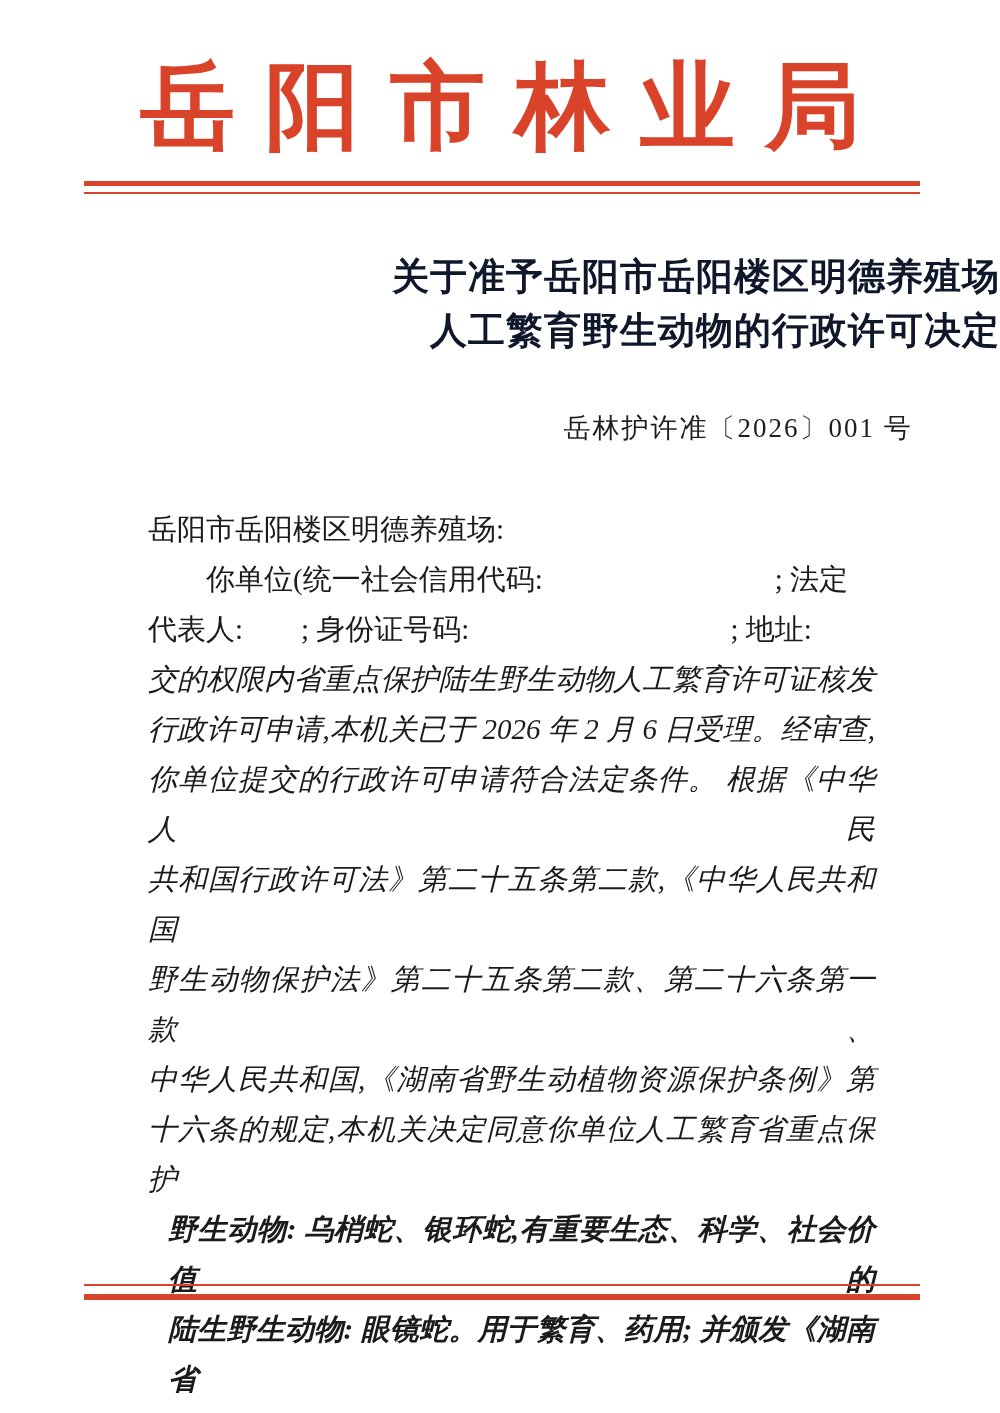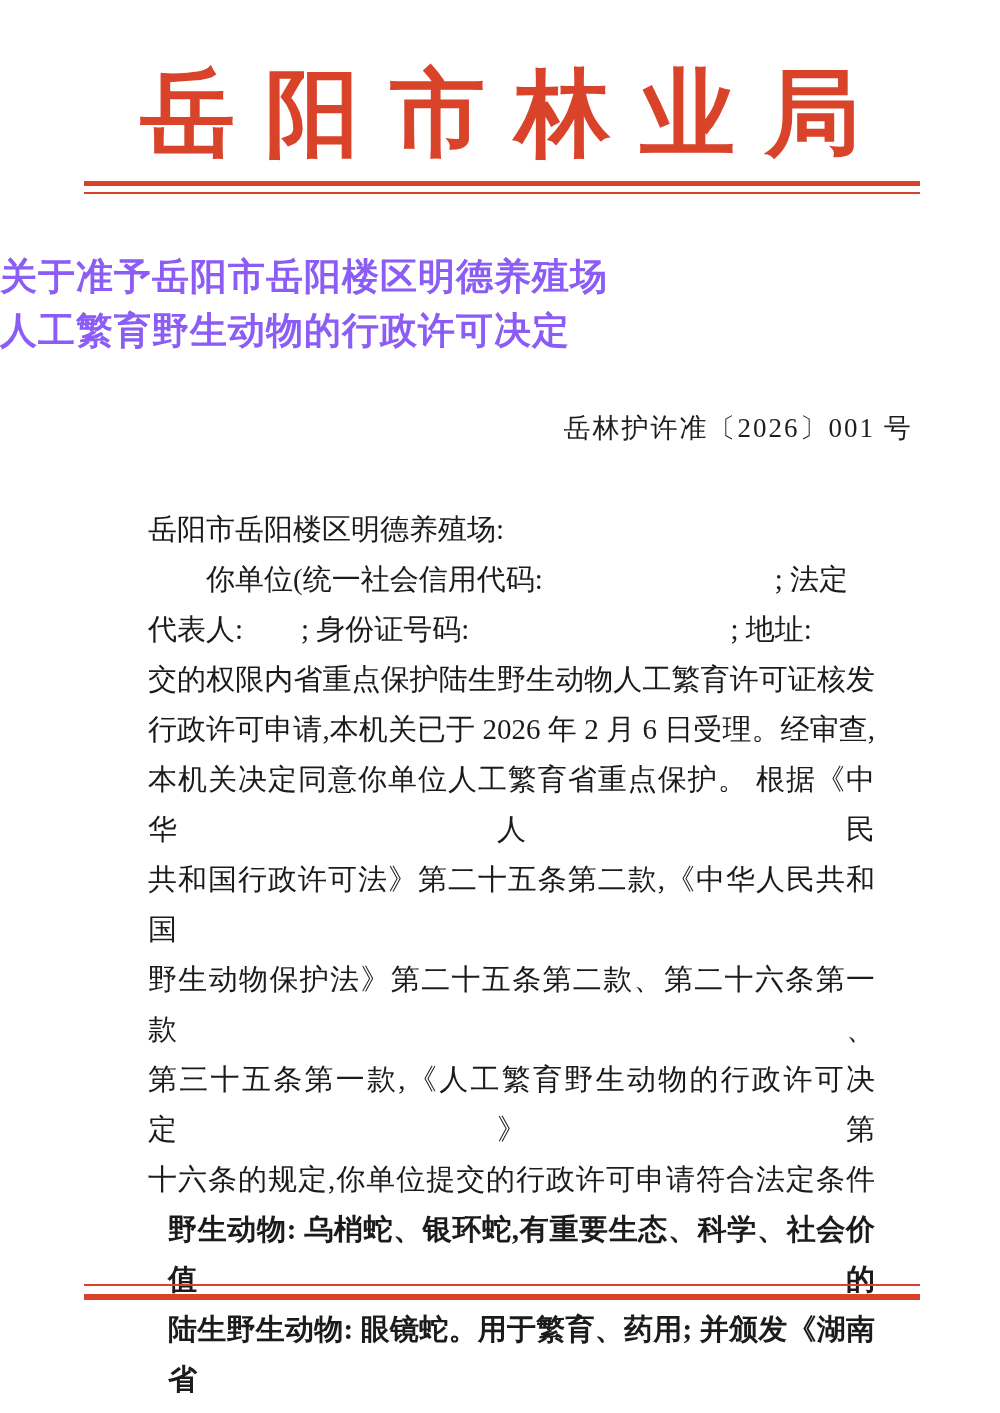--- a/index.html
+++ b/index.html
@@ -21,34 +21,35 @@
   .agency{
     padding-top:62px;
     text-align:center;
     color:var(--red);
     font-size:95px;
     font-weight:700;
     line-height:1.1;
     letter-spacing:30px;
     text-indent:30px; 
     white-space:nowrap;
+    font-family:Liberation Mono, monospace;
   }
   .rules-top{margin:14px 80px 0 84px;}
   .rule{background:var(--red);border:none;}
   .rules-top .rule-thick{height:5px;}
   .rules-top .rule-thin{height:2px;margin-top:6px;}
   
   .title-block{
     margin-top:56px;
-    text-align:left;
+    text-align:right;
     font-size:37px;
     font-weight:700;
     line-height:54px;
     letter-spacing:1px;
-    color:#8b5cf6;
+    color:#0f172a;
   }
   
   .doc-number{
     margin-top:50px;
     margin-left:476px;
     font-size:27px;
     letter-spacing:2px;
     line-height:40px;
     white-space:nowrap;
     text-align:center;
@@ -57,20 +58,21 @@
   .body-block{
     margin:56px 125px 0 148px;
     font-size:29px;
     line-height:50px;
     color:#1b1b1b;
   }
   .line{white-space:pre-wrap;}
   .line.justify{
     text-align:justify;
     text-align-last:justify;
+    font-style:italic;
     -moz-text-align-last:justify;
   }
   .line.bold{font-weight:600;margin-left:20px;}
   
   .rules-bottom{
     position:absolute;
     top:1284px;
     left:84px;
     right:80px;
   }
@@ -95,25 +97,25 @@
   </div>
 
   <div class="doc-number">岳林护许准〔2026〕001 号</div>
 
   <div class="body-block">
     <div class="line">岳阳市岳阳楼区明德养殖场:</div>
     <div class="line">　　你单位(统一社会信用代码:　　　　　　　　; 法定</div>
     <div class="line">代表人:　　; 身份证号码:　　　　　　　　　; 地址:</div>
     <div class="line justify">交的权限内省重点保护陆生野生动物人工繁育许可证核发</div>
     <div class="line justify">行政许可申请,本机关已于 2026 年 2 月 6 日受理。经审查,</div>
-    <div class="line justify">本机关决定同意你单位人工繁育省重点保护。 根据《中华人民</div>
+    <div class="line justify">你单位提交的行政许可申请符合法定条件。 根据《中华人民</div>
     <div class="line justify">共和国行政许可法》第二十五条第二款,《中华人民共和国</div>
     <div class="line justify">野生动物保护法》第二十五条第二款、第二十六条第一款、</div>
-    <div class="line justify">第三十五条第一款,《人工繁育野生动物的行政许可决定》第</div>
-    <div class="line justify">十六条的规定,你单位提交的行政许可申请符合法定条件</div>
+    <div class="line justify">中华人民共和国,《湖南省野生动植物资源保护条例》第</div>
+    <div class="line justify">十六条的规定,本机关决定同意你单位人工繁育省重点保护</div>
     <div class="line justify bold">野生动物: 乌梢蛇、银环蛇,有重要生态、科学、社会价值的</div>
     <div class="line justify bold">陆生野生动物: 眼镜蛇。用于繁育、药用; 并颁发《湖南省</div>
 
   </div>
 
   <div class="rules-bottom">
     <div class="rule rule-thin"></div>
     <div class="rule rule-thick"></div>
   </div>
 

